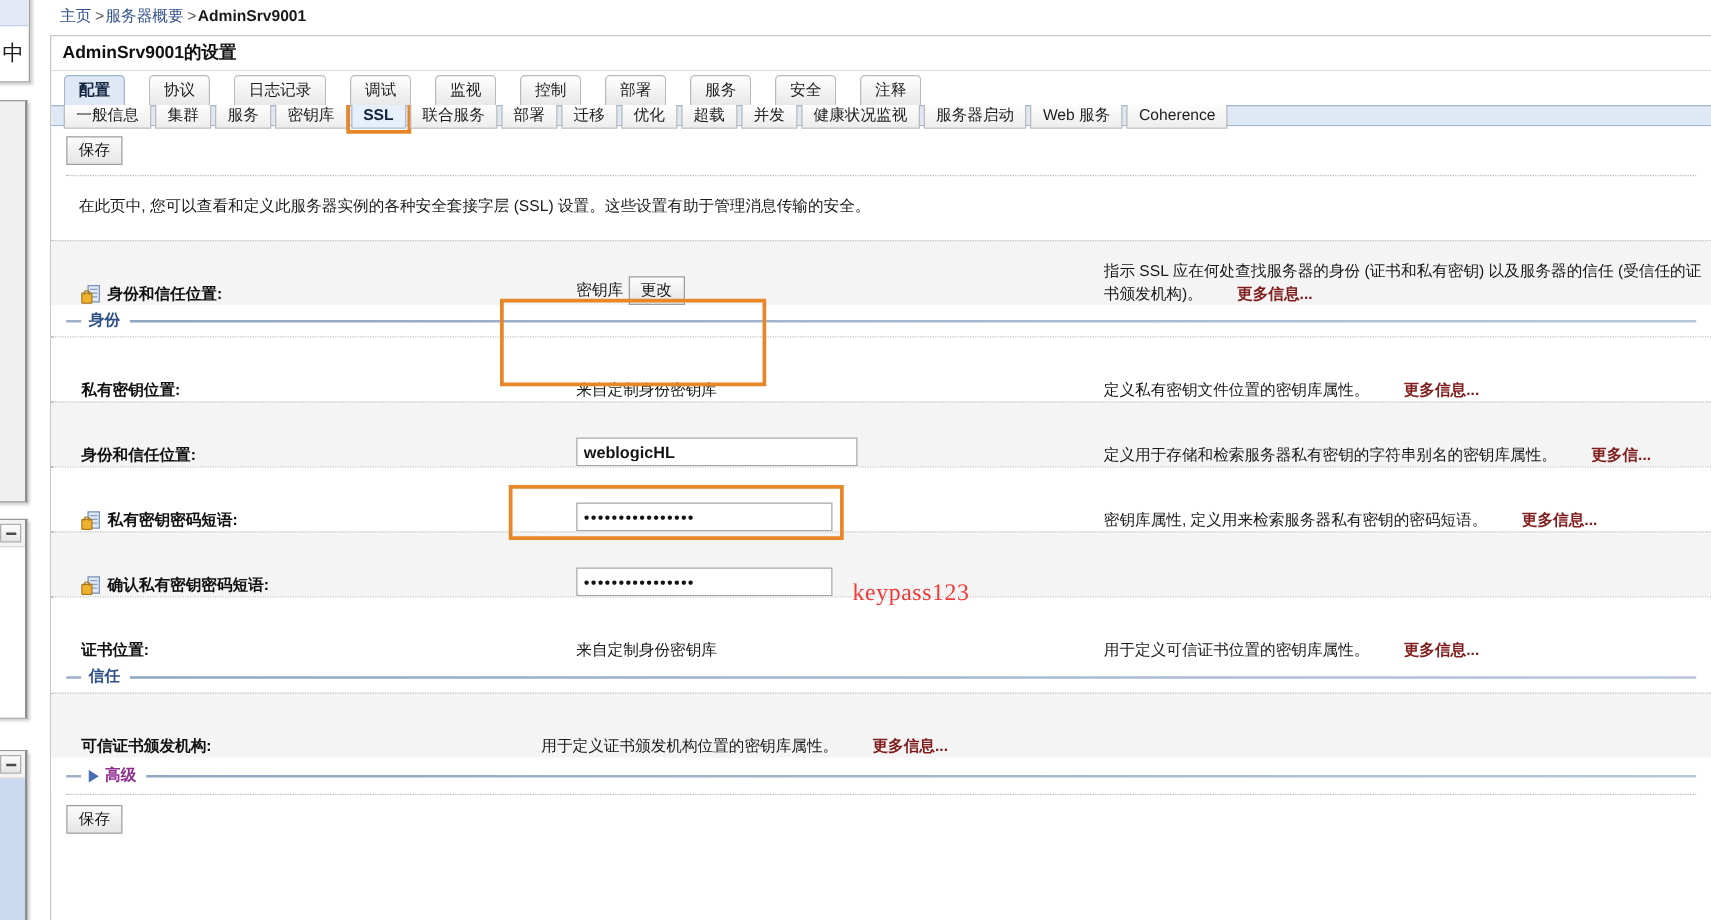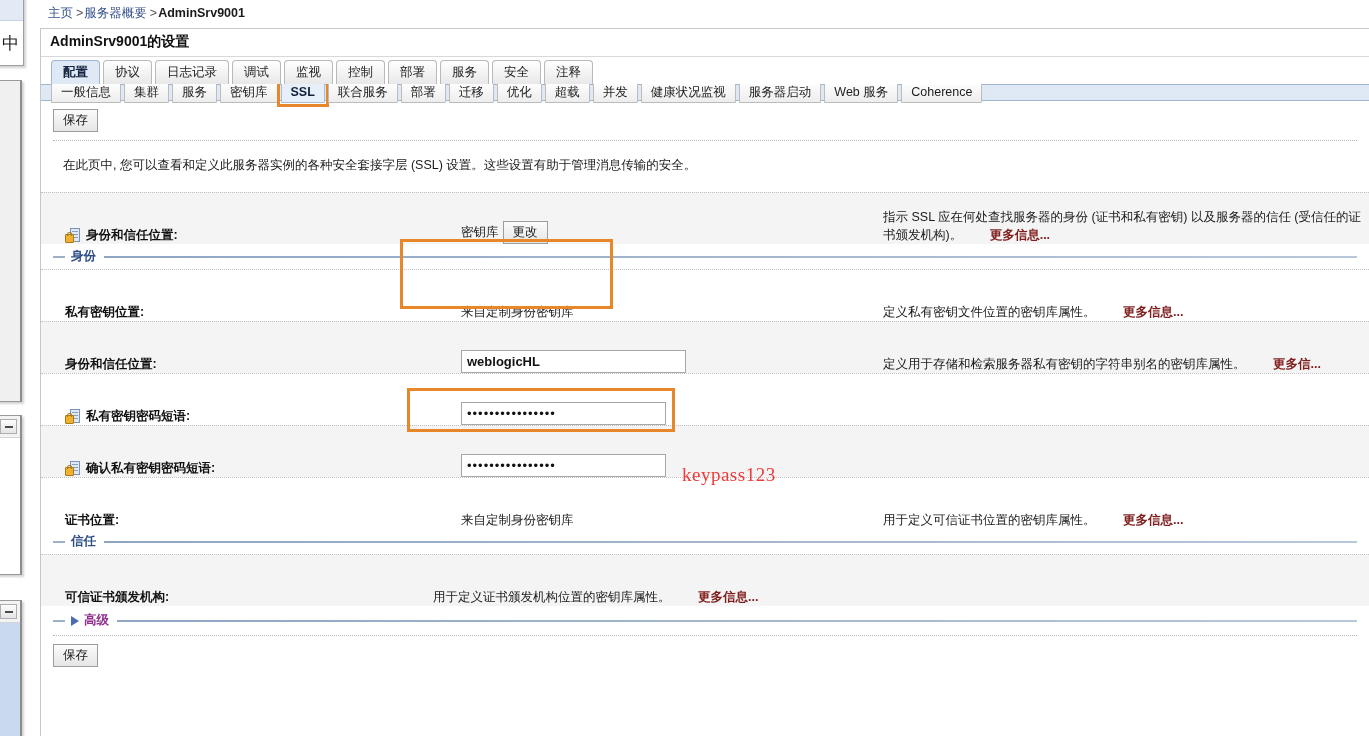--- a/index.html
+++ b/index.html
@@ -102,21 +102,21 @@
     position: relative;
     height: 27px;
     padding-left: 10px;
     background: #ffffff;
     display: flex;
     align-items: flex-end;
   }
   .otab {
     height: 24px;
     padding: 0 11px;
-    margin-right: 3px;
+    margin-right: 19px;
     display: flex; align-items: center;
     font-size: 12.5px;
     color: #1d1d1d;
     background: linear-gradient(#ffffff, #e8e8e8);
     border: 1px solid #b9b9b9;
     border-bottom: none;
     border-radius: 4px 4px 0 0;
     cursor: pointer;
     white-space: nowrap;
     font-family: Liberation Mono, monospace;
@@ -462,20 +462,24 @@
             <span class="sheet"></span>
               <span class="lines"></span>
             <span class="pad"></span>
               <span class="shackle"></span>
           </span>
           <span>私有密钥密码短语:</span>
         </div>
         <div class="cell-value" style="padding-left:28px;">
           <input class="txt pwd" type="text" value="••••••••••••••••" style="">
         </div>
+        <div class="cell-help">
+          <span>密钥库属性, 定义用来检索服务器私有密钥的密码短语。</span>
+          <span class="more-link">更多信息...</span>
+        </div>
       </div>
 
       <div class="row alt">
         <div class="cell-label">
           <span class="lock-icon">
             <span class="sheet"></span>
               <span class="lines"></span>
             <span class="pad"></span>
               <span class="shackle"></span>
           </span>

